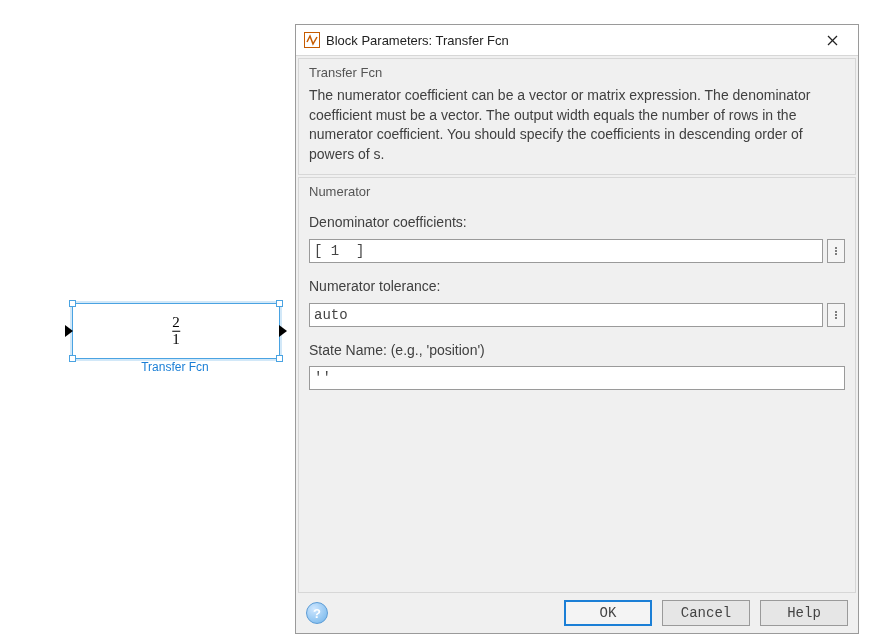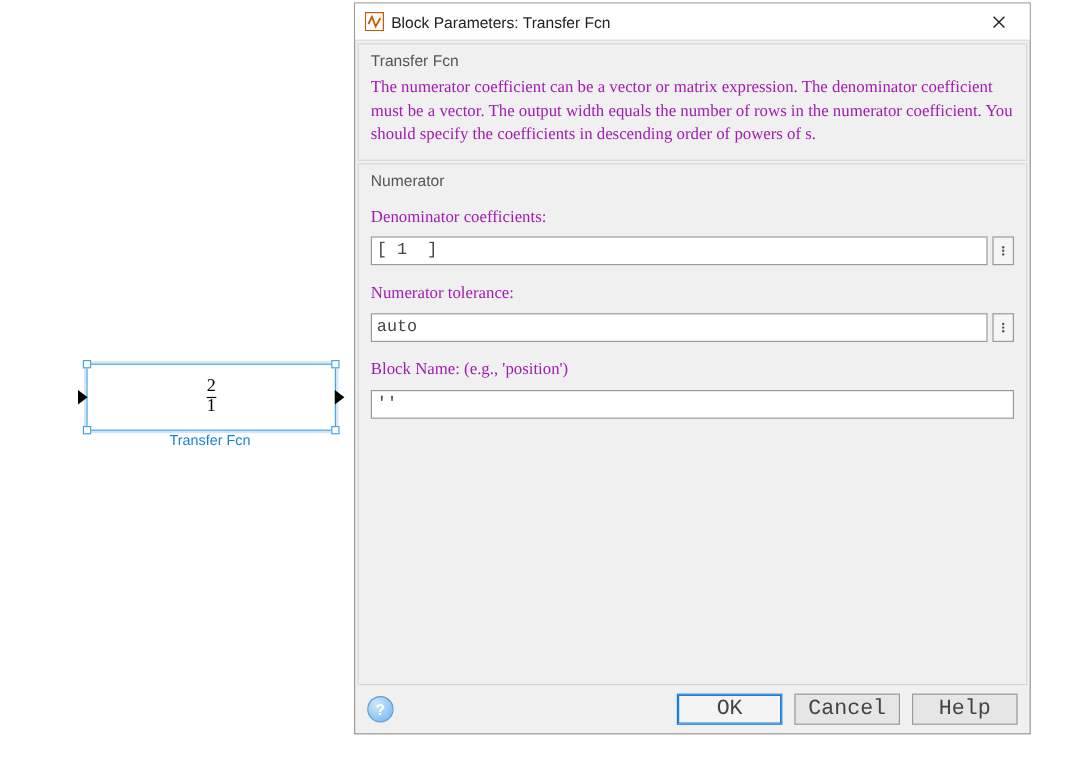--- a/index.html
+++ b/index.html
@@ -69,21 +69,21 @@
     width: 206px;
     text-align: center;
     font-size: 12px;
     color: #1b7fd6;
   }
 
   
   .dialog {
     position: absolute;
     left: 295px;
-    top: 2px;
+    top: 24px;
     width: 562px;
     height: 608px;
     background: #f0f0f0;
     border: 1px solid #9a9a9a;
     display: flex;
     flex-direction: column;
   }
   .titlebar {
     height: 30px;
     background: #ffffff;
@@ -117,22 +117,22 @@
     border: 1px solid #d7d7d7;
     background: #f0f0f0;
     padding: 6px 10px 10px 10px;
   }
   .groupbox .legend {
     color: #555;
     font-size: 13px;
     margin-bottom: 6px;
   }
   .groupbox .desc, .groupbox .lbl {
-    font-family: Liberation Serif, serif;
-    color: #a21caf;
+    font-family: Liberation Sans, sans-serif;
+    color: #404040;
     font-size: 14px;
     white-space: pre-wrap;
     line-height: 1.4;
   }
   .params {
     flex: 1;
   }
   .field {
     margin-top: 14px;
   }
@@ -189,21 +189,21 @@
     font-weight: bold;
     font-size: 13px;
     display:flex;align-items:center;justify-content:center;
   }
   .btn {
     width: 86px;
     height: 24px;
     border: 1px solid #9a9a9a;
     background: #e6e6e6;
     font-family: "Courier New", monospace;
-    font-size: 18px;
+    font-size: 14px;
     color: #444;
     display:flex;align-items:center;justify-content:center;
     cursor: default;
   }
   .btn.default {
     border-color: #1b7fd6;
     box-shadow: 0 0 0 1px #1b7fd6 inset;
     background: #f4f4f4;
   }
   .btn.disabled {
@@ -271,21 +271,21 @@
         <input class="textinput" value="auto" style="">
         <div class="morebtn">
             <span></span>
             <span></span>
             <span></span>
           </div>
       </div>
     </div>
 
     <div class="field">
-      <span class="lbl">Block Name: (e.g., 'position')</span>
+      <span class="lbl">State Name: (e.g., 'position')</span>
       <div class="input-row">
         <input class="textinput" value="''" style="">
       </div>
     </div>
   </div>
 
   <div class="buttonbar">
     <div class="helpicon">?</div>
     <div class="spacer"></div>
     <div class="btn default">OK</div>

